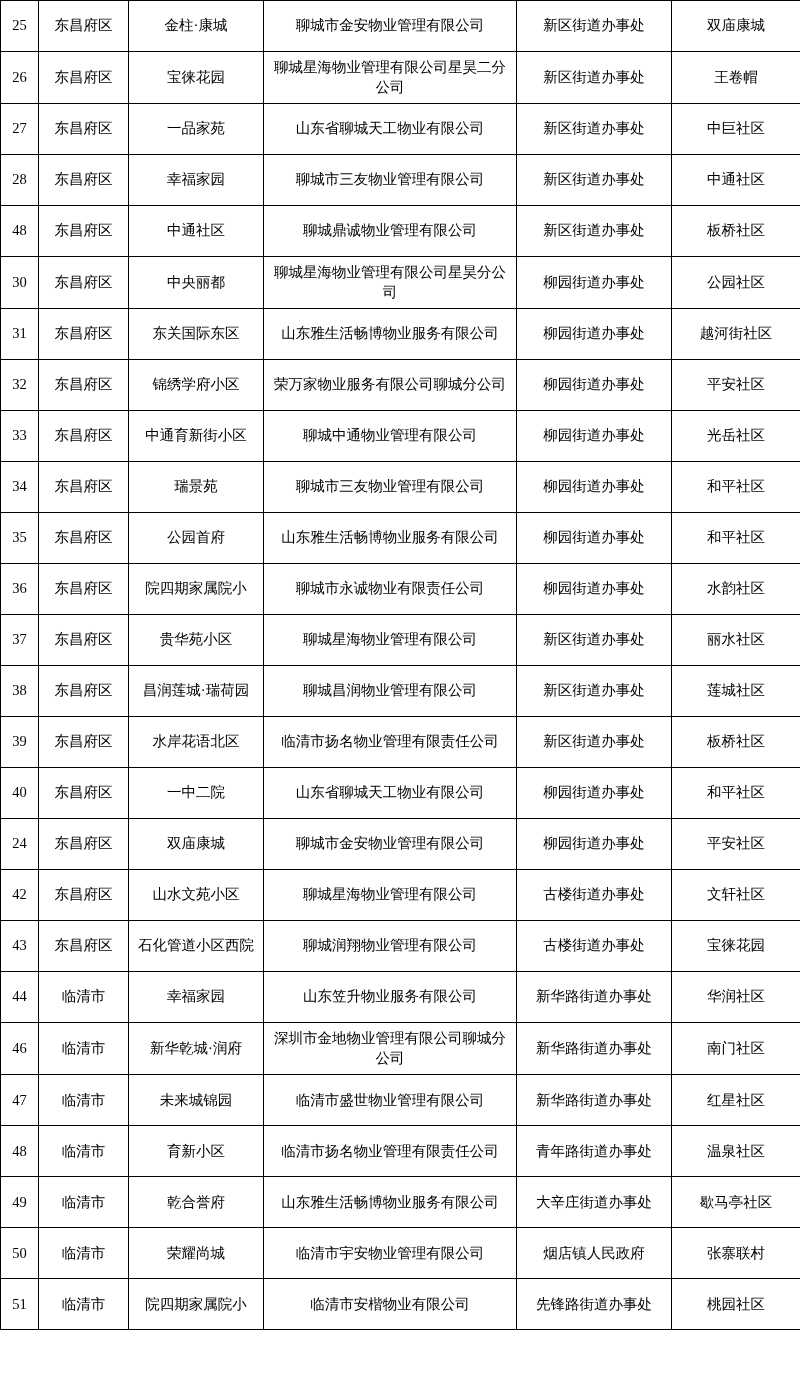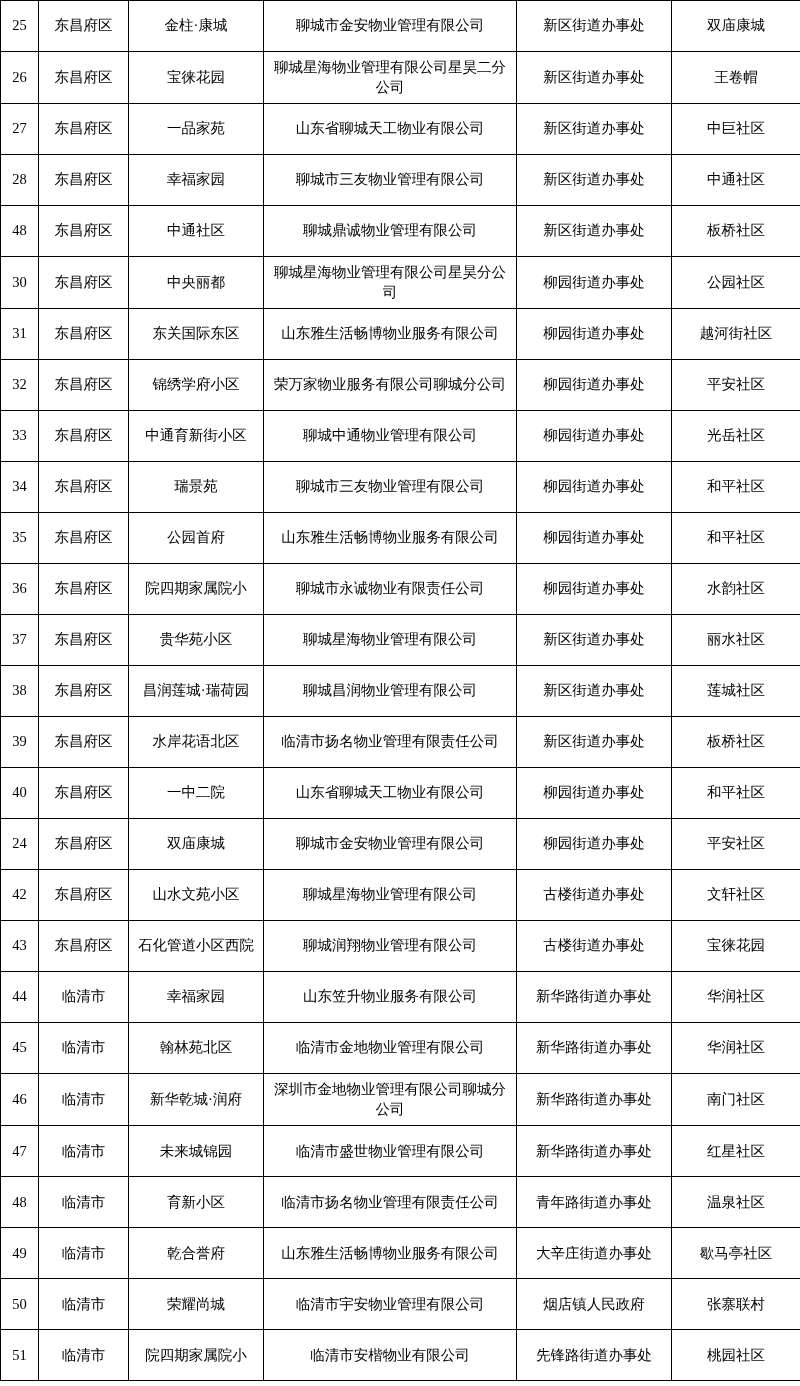--- a/index.html
+++ b/index.html
@@ -206,28 +206,20 @@
       </tr>
       <tr>
         <td class="cell-index">44</td>
         <td class="cell-district">临清市</td>
         <td class="cell-community">幸福家园</td>
         <td class="cell-company">山东笠升物业服务有限公司</td>
         <td class="cell-office">新华路街道办事处</td>
         <td class="cell-neighborhood">华润社区</td>
       </tr>
       <tr>
-        <td class="cell-index">45</td>
-        <td class="cell-district">临清市</td>
-        <td class="cell-community">翰林苑北区</td>
-        <td class="cell-company">临清市金地物业管理有限公司</td>
-        <td class="cell-office">新华路街道办事处</td>
-        <td class="cell-neighborhood">华润社区</td>
-      </tr>
-      <tr>
         <td class="cell-index">46</td>
         <td class="cell-district">临清市</td>
         <td class="cell-community">新华乾城·润府</td>
         <td class="cell-company">深圳市金地物业管理有限公司聊城分公司</td>
         <td class="cell-office">新华路街道办事处</td>
         <td class="cell-neighborhood">南门社区</td>
       </tr>
       <tr>
         <td class="cell-index">47</td>
         <td class="cell-district">临清市</td>

